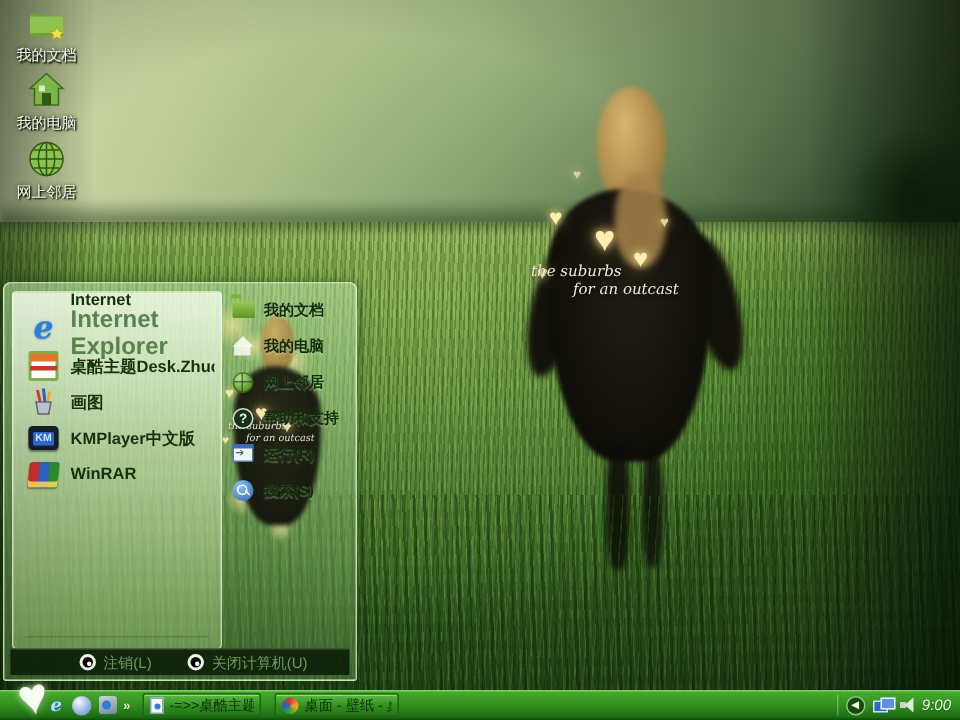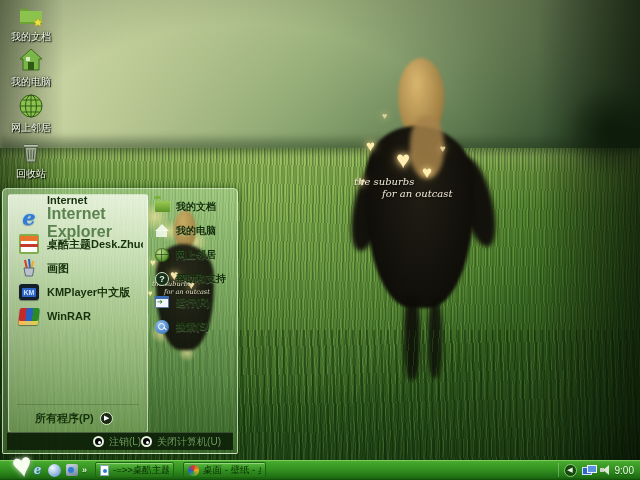--- a/index.html
+++ b/index.html
@@ -99,21 +99,21 @@
   .orb{position:absolute;border-radius:50%;filter:blur(1px);
     background:radial-gradient(circle,rgba(250,230,160,.75),rgba(250,230,160,0) 70%);}
   .mini-caption{position:absolute;left:4px;top:86px;width:80px;font-family:"DejaVu Serif",serif;
     font-style:italic;font-size:6.5px;color:#efe9d4;text-shadow:0 1px 1px rgba(0,0,0,.6);line-height:8px;}
   .ri{position:relative;z-index:1;display:flex;align-items:center;gap:6px;height:23px;padding-left:6px;margin-top:1px;}
   .ri:first-of-type{margin-top:9px;}
   .ri-text{font-size:10px;font-weight:bold;color:#102c09;text-shadow:0 1px 1px rgba(210,235,190,.35);white-space:nowrap;}
 
   .menu-footer{position:absolute;left:4px;right:4px;bottom:3px;height:18px;
     background:rgba(10,28,6,.88);border-top:1px solid rgba(180,220,160,.25);
-    display:flex;align-items:center;justify-content:flex-end;gap:0;padding-right:12px;}
+    display:flex;align-items:center;justify-content:flex-end;gap:24px;padding-right:28px;}
   .pwrbtn{display:flex;align-items:center;gap:5px;}
   .pwr{width:11px;height:11px;border-radius:50%;background:#050505;border:2px solid #e9f5e1;position:relative;}
   .pwr::after{content:"";position:absolute;left:3px;top:3px;width:3px;height:3px;border-radius:50%;background:#fff;}
   .pwr-label{font-size:10px;color:#6d9a5c;}
 
   
   .ic{width:22px;height:22px;display:flex;align-items:center;justify-content:center;flex:none;position:relative;}
   .ic-ie::before{content:"e";font-family:"DejaVu Serif",serif;font-style:italic;font-weight:bold;
     font-size:21px;color:#2e7cd6;text-shadow:0 0 2px rgba(90,160,245,.7),0 1px 1px rgba(0,0,0,.35);}
   .ic-zhuoku{background:#fdfdfb;border:2px solid #7fae4a;border-radius:2px;
@@ -192,21 +192,21 @@
   .tray-chev{width:13px;height:13px;border-radius:50%;background:#144a0c;border:1px solid #8ec977;
     color:#eaf7e2;font-size:7px;display:flex;align-items:center;justify-content:center;}
   .tray-chev::before{content:"◀";}
   .tray-net{width:13px;height:11px;position:relative;}
   .tray-net::before{content:"";position:absolute;left:0;top:2px;width:8px;height:6px;background:#2e66c8;border:1px solid #cfe0f5;}
   .tray-net::after{content:"";position:absolute;left:5px;top:0;width:8px;height:6px;background:#5a92e0;border:1px solid #eef4fd;}
   .tray-vol{width:10px;height:10px;position:relative;}
   .tray-vol::before{content:"";position:absolute;left:0;top:3px;width:4px;height:4px;background:#c9d4c4;}
   .tray-vol::after{content:"";position:absolute;left:3px;top:0;width:0;height:0;
     border-top:5px solid transparent;border-bottom:5px solid transparent;border-right:6px solid #dde8d8;}
-  .clock{font-size:10px;color:#eefae6;text-shadow:0 1px 1px rgba(0,40,0,.5);padding-right:3px;}
+  .clock{font-size:10px;color:#eefae6;text-shadow:0 1px 1px rgba(0,40,0,.5);padding-right:3px;font-style:italic;}
 </style>
 </head>
 <body>
 
 <div class="screen">
 
   <div class="wp">
     <div class="wp-sky"></div>
     <div class="wp-field"></div>
     <div class="wp-grass"></div>
@@ -252,28 +252,20 @@
     <div class="dlabel">我的电脑</div>
   </div>
   <div class="dicon" style="top:93px;">
     <svg class="dic" viewBox="0 0 26 26">
       <circle cx="13" cy="13" r="11" fill="#8cc24e" stroke="#2f5a14" stroke-width="1"></circle>
       <path d="M2 13 h22 M13 2 v22 M4.5 7 h17 M4.5 19 h17" stroke="#2f5a14" stroke-width="1" fill="none"></path>
       <ellipse cx="13" cy="13" rx="5.5" ry="11" fill="none" stroke="#2f5a14" stroke-width="1"></ellipse>
     </svg>
     <div class="dlabel">网上邻居</div>
   </div>
-  <div class="dicon" style="top:139px;">
-    <svg class="dic" viewBox="0 0 26 26">
-      <path d="M7 8 h12 l-1.5 15 h-9 z" fill="#9fae92" stroke="#47523d" stroke-width="1"></path>
-      <rect x="5.5" y="5.5" width="15" height="2.6" rx="1.2" fill="#b9c6ab" stroke="#47523d" stroke-width=".8"></rect>
-      <path d="M10 10.5 l.7 10 M13 10.5 v10 M16 10.5 l-.7 10" stroke="#47523d" stroke-width="1" fill="none"></path>
-    </svg>
-    <div class="dlabel">回收站</div>
-  </div>
 
   <div class="startmenu">
     <div class="menu-body">
 
       <div class="menu-left">
         <div class="mi mi-internet">
           <span class="ic ic-ie"></span>
           <span>
             <div class="mi-text">Internet</div>
             <div class="mi-sub">Internet Explorer</div>
@@ -303,24 +295,20 @@
           <span class="mi-text">KMPlayer中文版</span>
         </div>
         <div class="mi">
           <span class="ic">
               <span class="ic-rar"></span>
             </span>
           <span class="mi-text">WinRAR</span>
         </div>
         <div class="mi-spacer"></div>
         <div class="mi-sep"></div>
-        <div class="mi-allprog">
-          <span class="mi-text">所有程序(P)</span>
-          <span class="ap-arrow"></span>
-        </div>
       </div>
 
       <div class="menu-right">
         <div class="mini-scene">
           <span class="orb" style="left:-8px;top:8px;width:30px;height:30px;"></span>
           <span class="orb" style="left:10px;top:26px;width:22px;height:22px;"></span>
           <span class="orb" style="left:34px;top:34px;width:26px;height:26px;"></span>
           <span class="orb" style="left:6px;top:62px;width:18px;height:18px;"></span>
           <span class="orb" style="left:2px;top:128px;width:22px;height:22px;"></span>
           <span class="orb" style="left:30px;top:150px;width:18px;height:18px;"></span>

